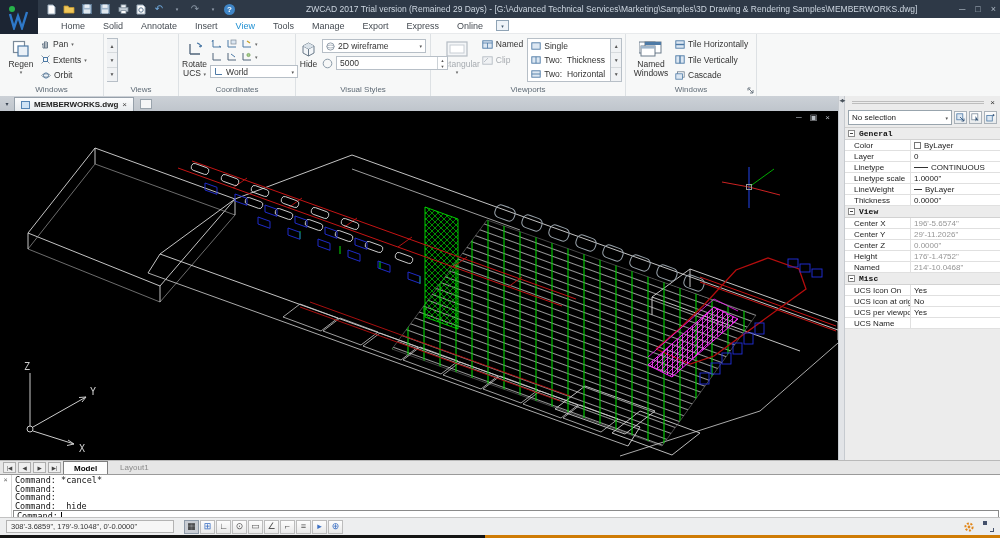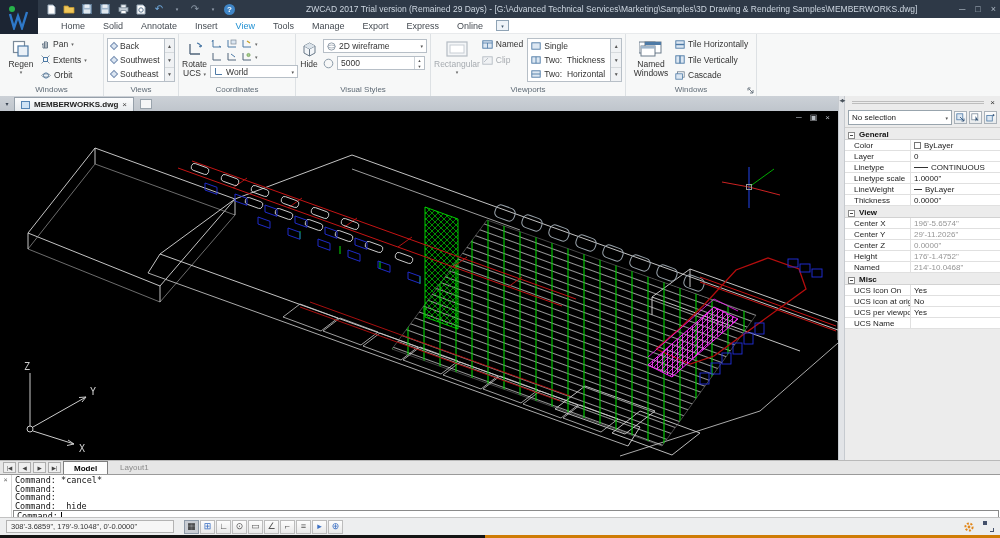--- a/index.html
+++ b/index.html
@@ -49,21 +49,21 @@
   .coord-grid { display:flex; flex-direction:column; gap:2px; padding:2px 0 0 3px; }
   .coord-row { display:flex; align-items:center; gap:2px; }
   .cicon { width:13px; height:11px; display:flex; align-items:center; justify-content:center; cursor:pointer; }
   .ddt { font-size:5px; color:#666; }
   .world-select { margin-top:1px; border:1px solid #b7bfc7; background:#fff; height:13px; width:88px; display:flex; align-items:center; gap:3px; padding:0 3px; font-size:8.5px; color:#333; cursor:pointer; }
   .world-select .dd { margin-left:auto; font-size:5px; color:#555; }
   .vs-col { display:flex; flex-direction:column; gap:3px; padding:3px 0 0 4px; }
   .vs-select { border:1px solid #b7bfc7; background:#fff; height:14px; width:104px; display:flex; align-items:center; gap:3px; padding:0 3px; font-size:8.5px; color:#333; cursor:pointer; }
   .vs-select .dd { margin-left:auto; font-size:5px; color:#555; }
   .vs-spinrow { display:flex; align-items:center; gap:3px; }
-  .spinbox { border:1px solid #b7bfc7; background:#fff; height:14px; width:88px; display:flex; align-items:center; font-size:8.5px; color:#333; padding-left:3px; position:relative; }
+  .spinbox { border:1px solid #b7bfc7; background:#fff; height:14px; width:112px; display:flex; align-items:center; font-size:8.5px; color:#333; padding-left:3px; position:relative; }
   .spinner { margin-left:auto; width:10px; height:100%; border-left:1px solid #ccd2d7; display:flex; flex-direction:column; }
   .spinner span { flex:1; font-size:4px; color:#555; display:flex; align-items:center; justify-content:center; cursor:pointer; }
   .launcher { position:absolute; right:2px; top:2px; cursor:pointer; }
 
   
   .mainrow { flex:1 1 auto; display:flex; min-height:0; }
   .left-col { width:838px; display:flex; flex-direction:column; }
   .doctabs { height:15px; background:linear-gradient(#ccd1d7,#bfc5cc); display:flex; align-items:flex-end; flex:0 0 auto; }
   .doctab-dd { width:14px; height:15px; display:flex; align-items:center; justify-content:center; font-size:6px; color:#3a4553; cursor:pointer; }
   .doctab { height:14px; background:linear-gradient(#fbfcfd,#e8ebee); border:1px solid #96a0aa; border-bottom:none; display:flex; align-items:center; gap:4px; padding:0 6px; font-size:8px; font-weight:bold; color:#222; cursor:pointer; }
@@ -81,21 +81,21 @@
   
   .props { width:155px; background:#ececec; display:flex; flex-direction:column; font-size:8px; flex:0 0 auto; }
   .props-header { height:13px; display:flex; align-items:center; padding:0 3px; flex:0 0 auto; }
   .props-grip { flex:1; height:3px; border-top:1px solid #bdbdbd; border-bottom:1px solid #bdbdbd; margin:0 4px; }
   .props-close { font-size:8px; color:#333; cursor:pointer; padding:0 2px; }
   .selector-row { display:flex; align-items:center; gap:2px; padding:1px 3px 2px 3px; flex:0 0 auto; }
   .selector { flex:1; height:15px; border:1px solid #98a4ad; background:#fff; display:flex; align-items:center; padding:0 3px; color:#222; cursor:pointer; }
   .selector .dd { margin-left:auto; font-size:5px; color:#555; }
   .selbtn { width:13px; height:13px; border:1px solid #aab2b9; background:linear-gradient(#fdfdfd,#e7eaec); display:flex; align-items:center; justify-content:center; cursor:pointer; }
   .pgrid { border-top:1px solid #cfcfcf; flex:0 0 auto; }
-  .sec-header { height:12px; display:flex; align-items:flex-end; gap:4px; padding-left:3px; font-weight:bold; color:#111; background:#ececec; border-bottom:1px solid #d2d2d2; }
+  .sec-header { height:12px; display:flex; align-items:center; gap:4px; padding-left:3px; font-weight:bold; color:#111; background:#ececec; border-bottom:1px solid #d2d2d2;font-family:Liberation Mono, monospace; }
   .collapse-box { width:7px; height:7px; border:1px solid #8a8a8a; background:#fff; position:relative; flex:0 0 auto; }
   .collapse-box::after { content:""; position:absolute; left:1px; right:1px; top:2px; border-top:1px solid #444; }
   .prow { height:11px; display:flex; background:#fff; border-bottom:1px solid #e0e0e0; }
   .prow .plabel { width:66px; padding-left:9px; display:flex; align-items:center; color:#222; border-right:1px solid #e0e0e0; overflow:hidden; white-space:nowrap; }
   .prow .pvalue { flex:1; display:flex; align-items:center; gap:3px; padding-left:3px; color:#222; overflow:hidden; white-space:nowrap; cursor:text; }
   .prow .pvalue.muted { color:#959595; }
   .swatch { width:7px; height:7px; border:1px solid #777; background:#fff; flex:0 0 auto; }
   .ltsample { width:14px; border-top:1px solid #333; flex:0 0 auto; }
   .lwsample { width:8px; border-top:1px solid #333; flex:0 0 auto; }
   .props-fill { flex:1 1 auto; }
@@ -250,25 +250,20 @@
               </svg>
             <span>Orbit</span>
           </div>
         </div>
       </div>
       <div class="rgroup-label">Windows</div>
     </div>
 
     <div class="rgroup" style="width:75px">
       <div class="rgroup-content">
-        <div class="listbox">
-          <div class="lrow"><span class="diamond"></span><span>Back</span></div>
-          <div class="lrow"><span class="diamond"></span><span>Southwest</span></div>
-          <div class="lrow"><span class="diamond"></span><span>Southeast</span></div>
-        </div>
         <div class="scrollstrip">
           <div>▲</div>
           <div>▼</div>
           <div>▼</div>
         </div>
       </div>
       <div class="rgroup-label">Views</div>
     </div>
 
     <div class="rgroup" style="width:117px">

